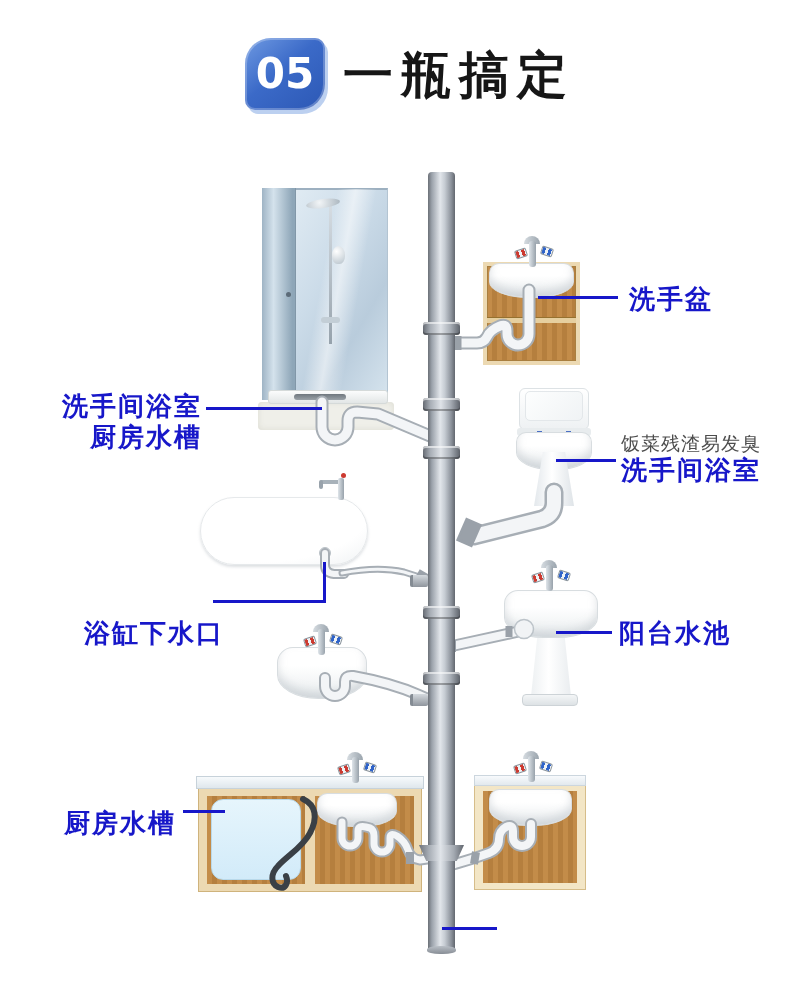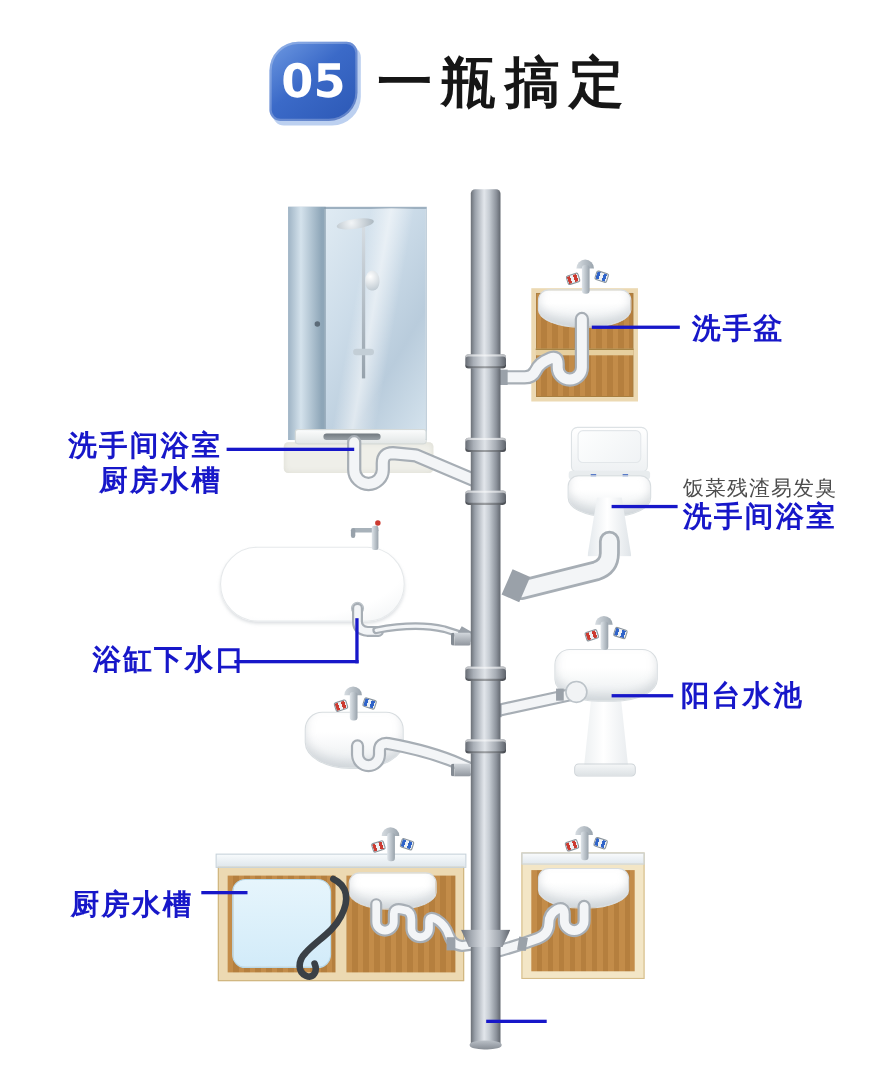--- a/index.html
+++ b/index.html
@@ -292,17 +292,17 @@
   <div class="conn" style="left:183px;top:810px;width:42px;height:3px;"></div>
   <div class="conn" style="left:442px;top:927px;width:55px;height:3px;"></div>
 
   <div class="blabel" style="left:0;top:391px;width:202px;text-align:right;">
     <span style="position:static;display:block;">洗手间浴室</span>
     <span style="position:static;display:block;">厨房水槽</span>
   </div>
   <div class="blabel" style="left:629px;top:284px;">洗手盆</div>
   <div class="note" style="left:621px;top:431px;">饭菜残渣易发臭</div>
   <div class="blabel" style="left:621px;top:455px;">洗手间浴室</div>
-  <div class="blabel" style="left:84px;top:585px;">浴缸下水口</div>
+  <div class="blabel" style="left:84px;top:618px;">浴缸下水口</div>
   <div class="blabel" style="left:619px;top:618px;">阳台水池</div>
   <div class="blabel" style="left:10px;top:808px;width:166px;text-align:right;">厨房水槽</div>
 
 </div>
 
 </body></html>

